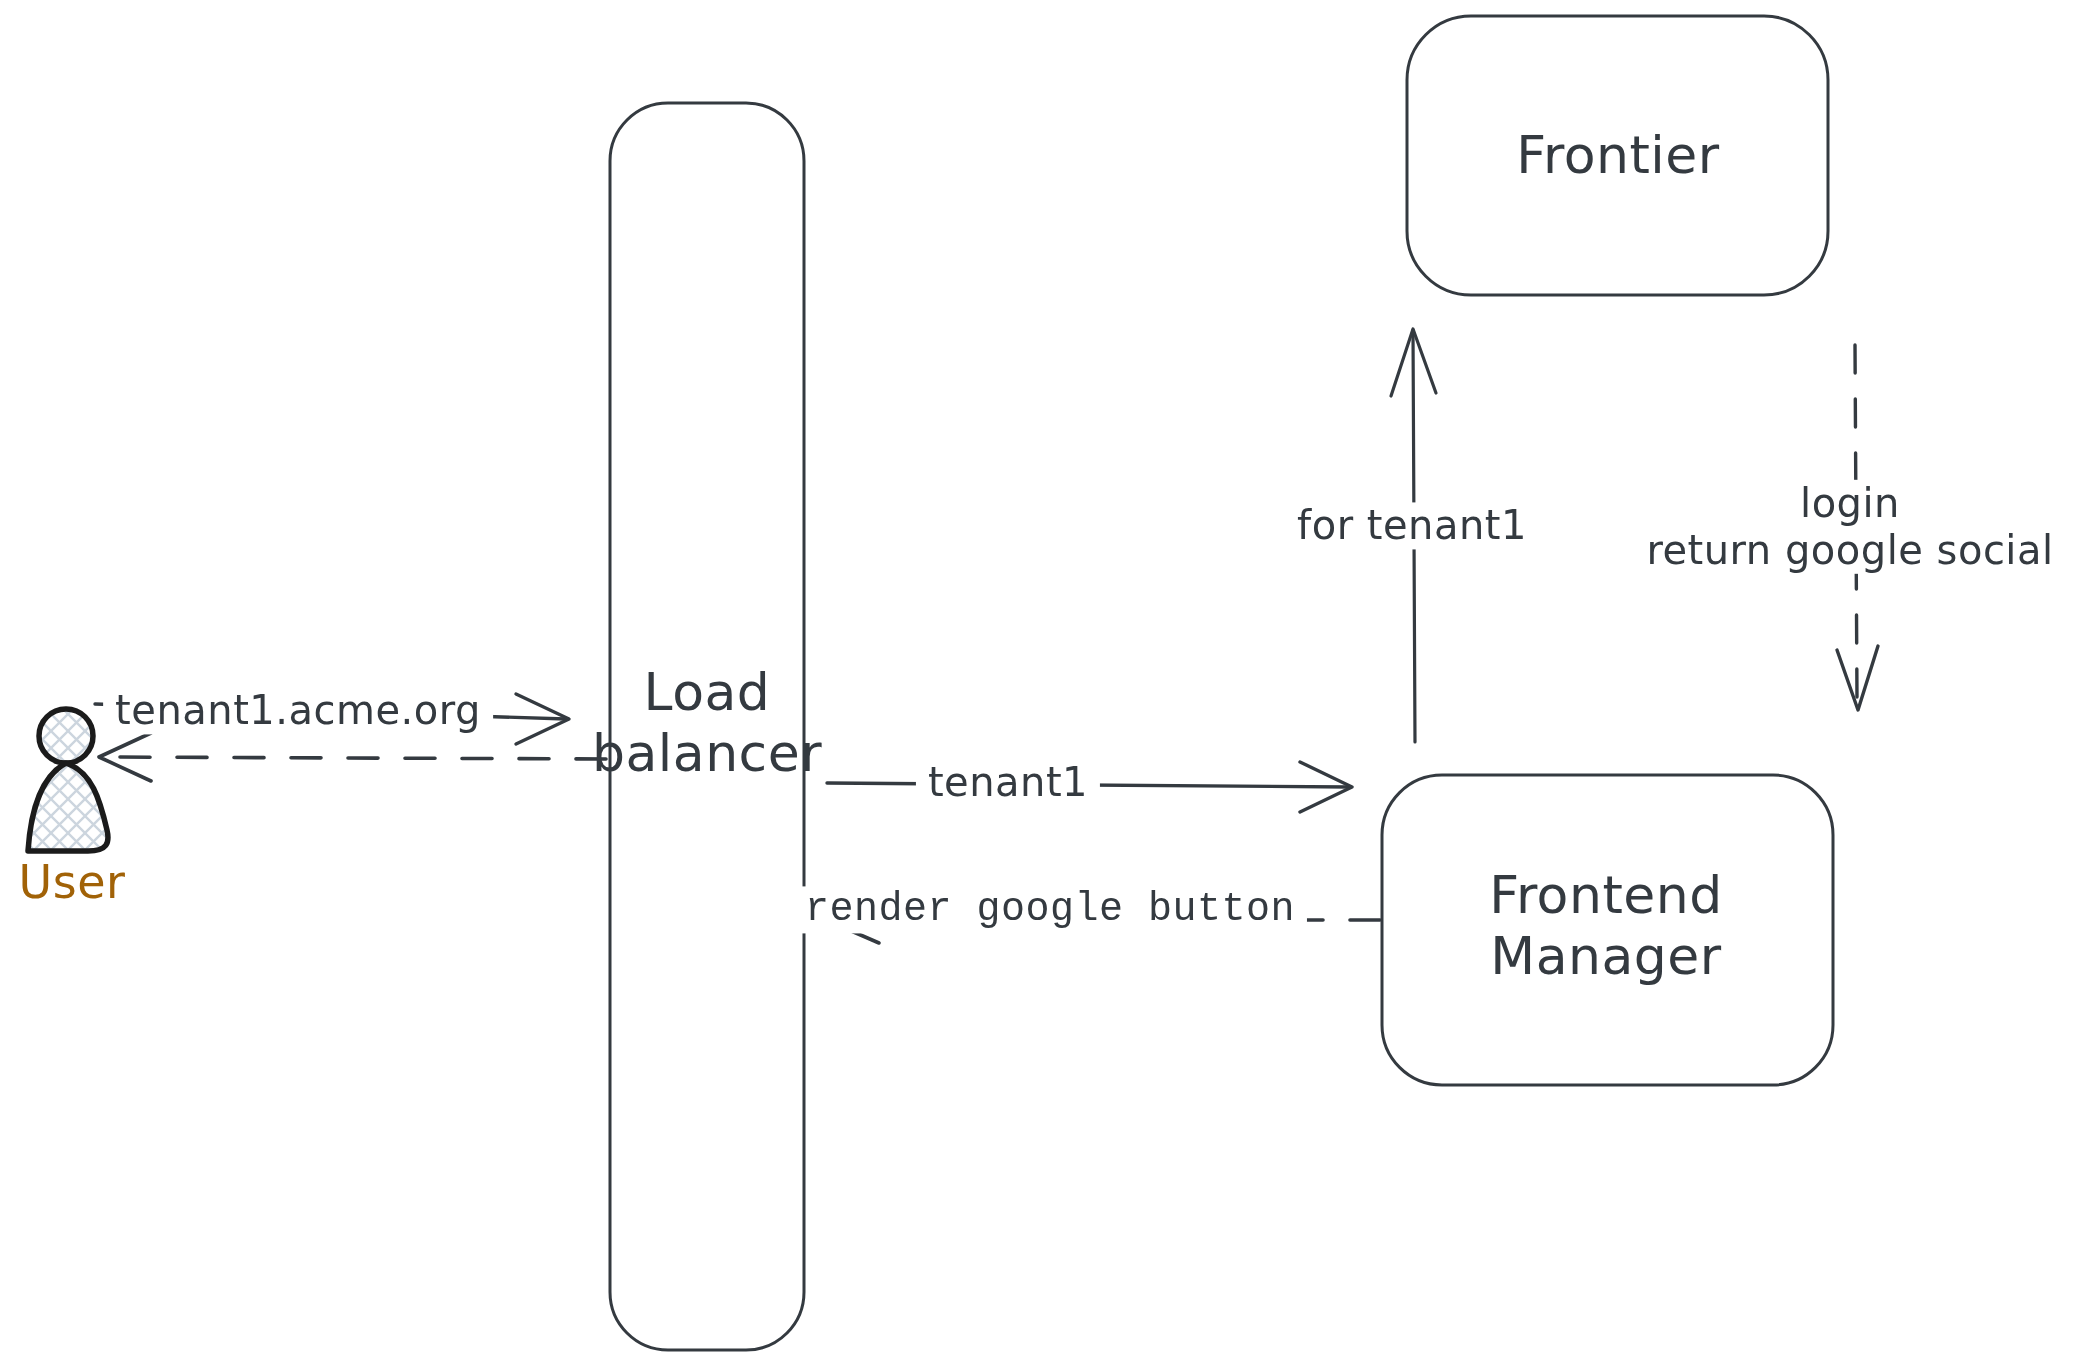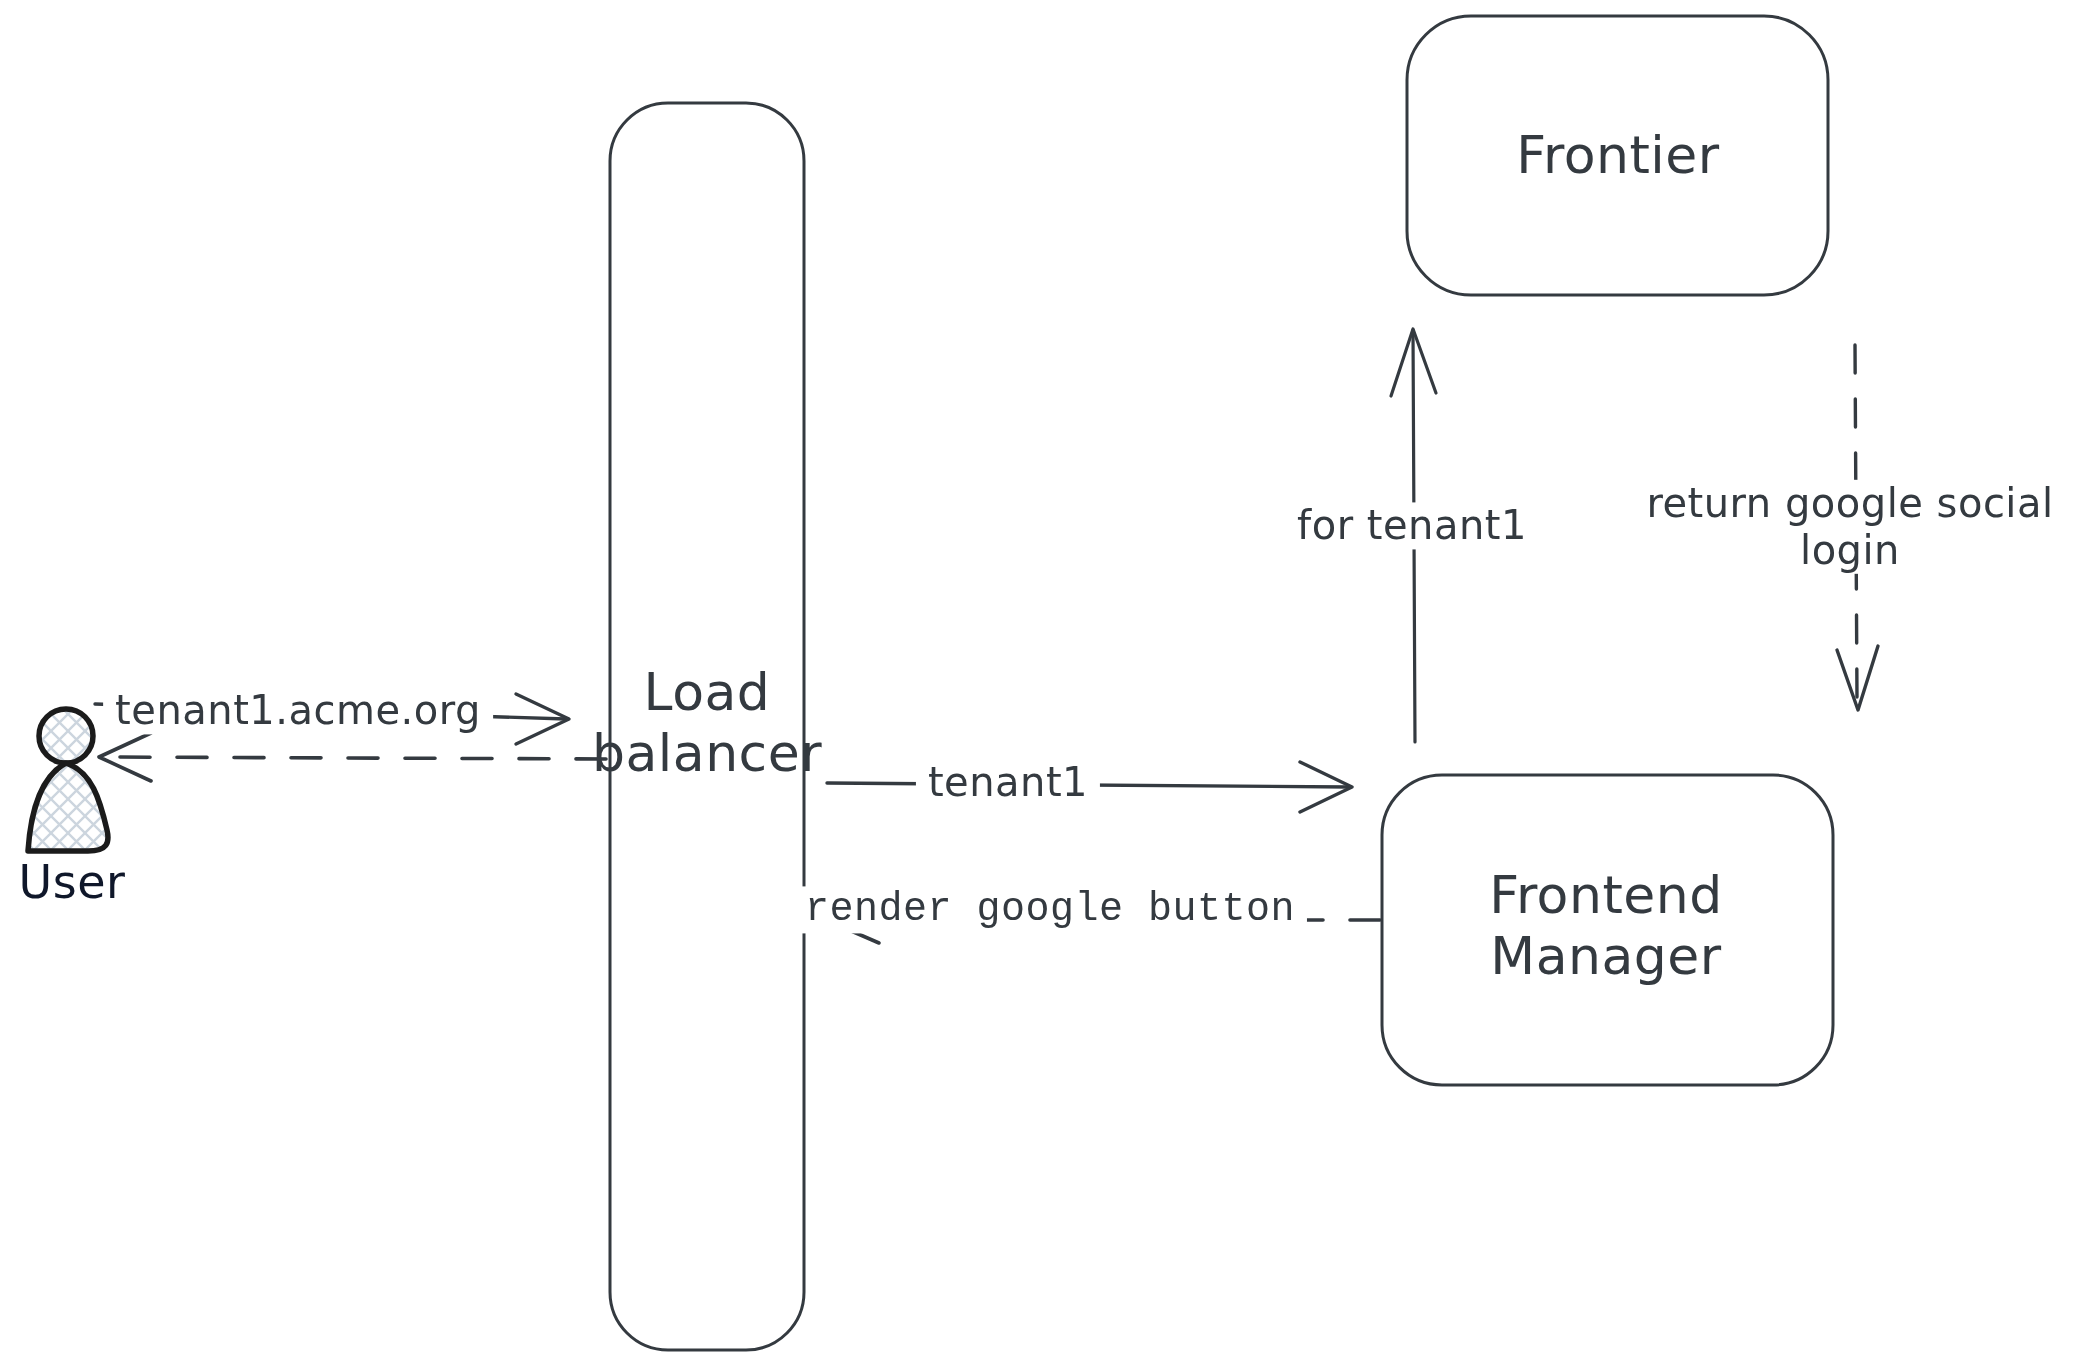--- a/index.html
+++ b/index.html
@@ -30,21 +30,21 @@
     letter-spacing: 0.5px;
   }
   .lbl.on-line {
     background: #ffffff;
     padding: 0 12px;
   }
   .lbl.node-label {
     font-size: 52px;
   }
   .lbl.user-label {
-    color: #0f172a;
+    color: #a16207;
     font-size: 46px;
   }
   .lbl .ln { display: block; }
 </style>
 </head>
 <body>
 
 <div class="canvas">
 
   <svg class="scene" width="2083" height="1372" viewBox="0 0 2083 1372">
@@ -115,17 +115,17 @@
 
   <div class="lbl on-line" style="left:1008px; top:783px;">tenant1</div>
 
   <div class="lbl on-line" style="left:1050px; top:910px;font-family:Liberation Mono, monospace;">render google button</div>
 
   <div class="lbl on-line" style="left:1412px; top:526px;">
     <span class="ln">for tenant1</span>
   </div>
 
   <div class="lbl on-line" style="left:1850px; top:527px;">
+    <span class="ln">login</span>
     <span class="ln">return google social</span>
-    <span class="ln">login</span>
   </div>
 
 </div>
 
 </body></html>

